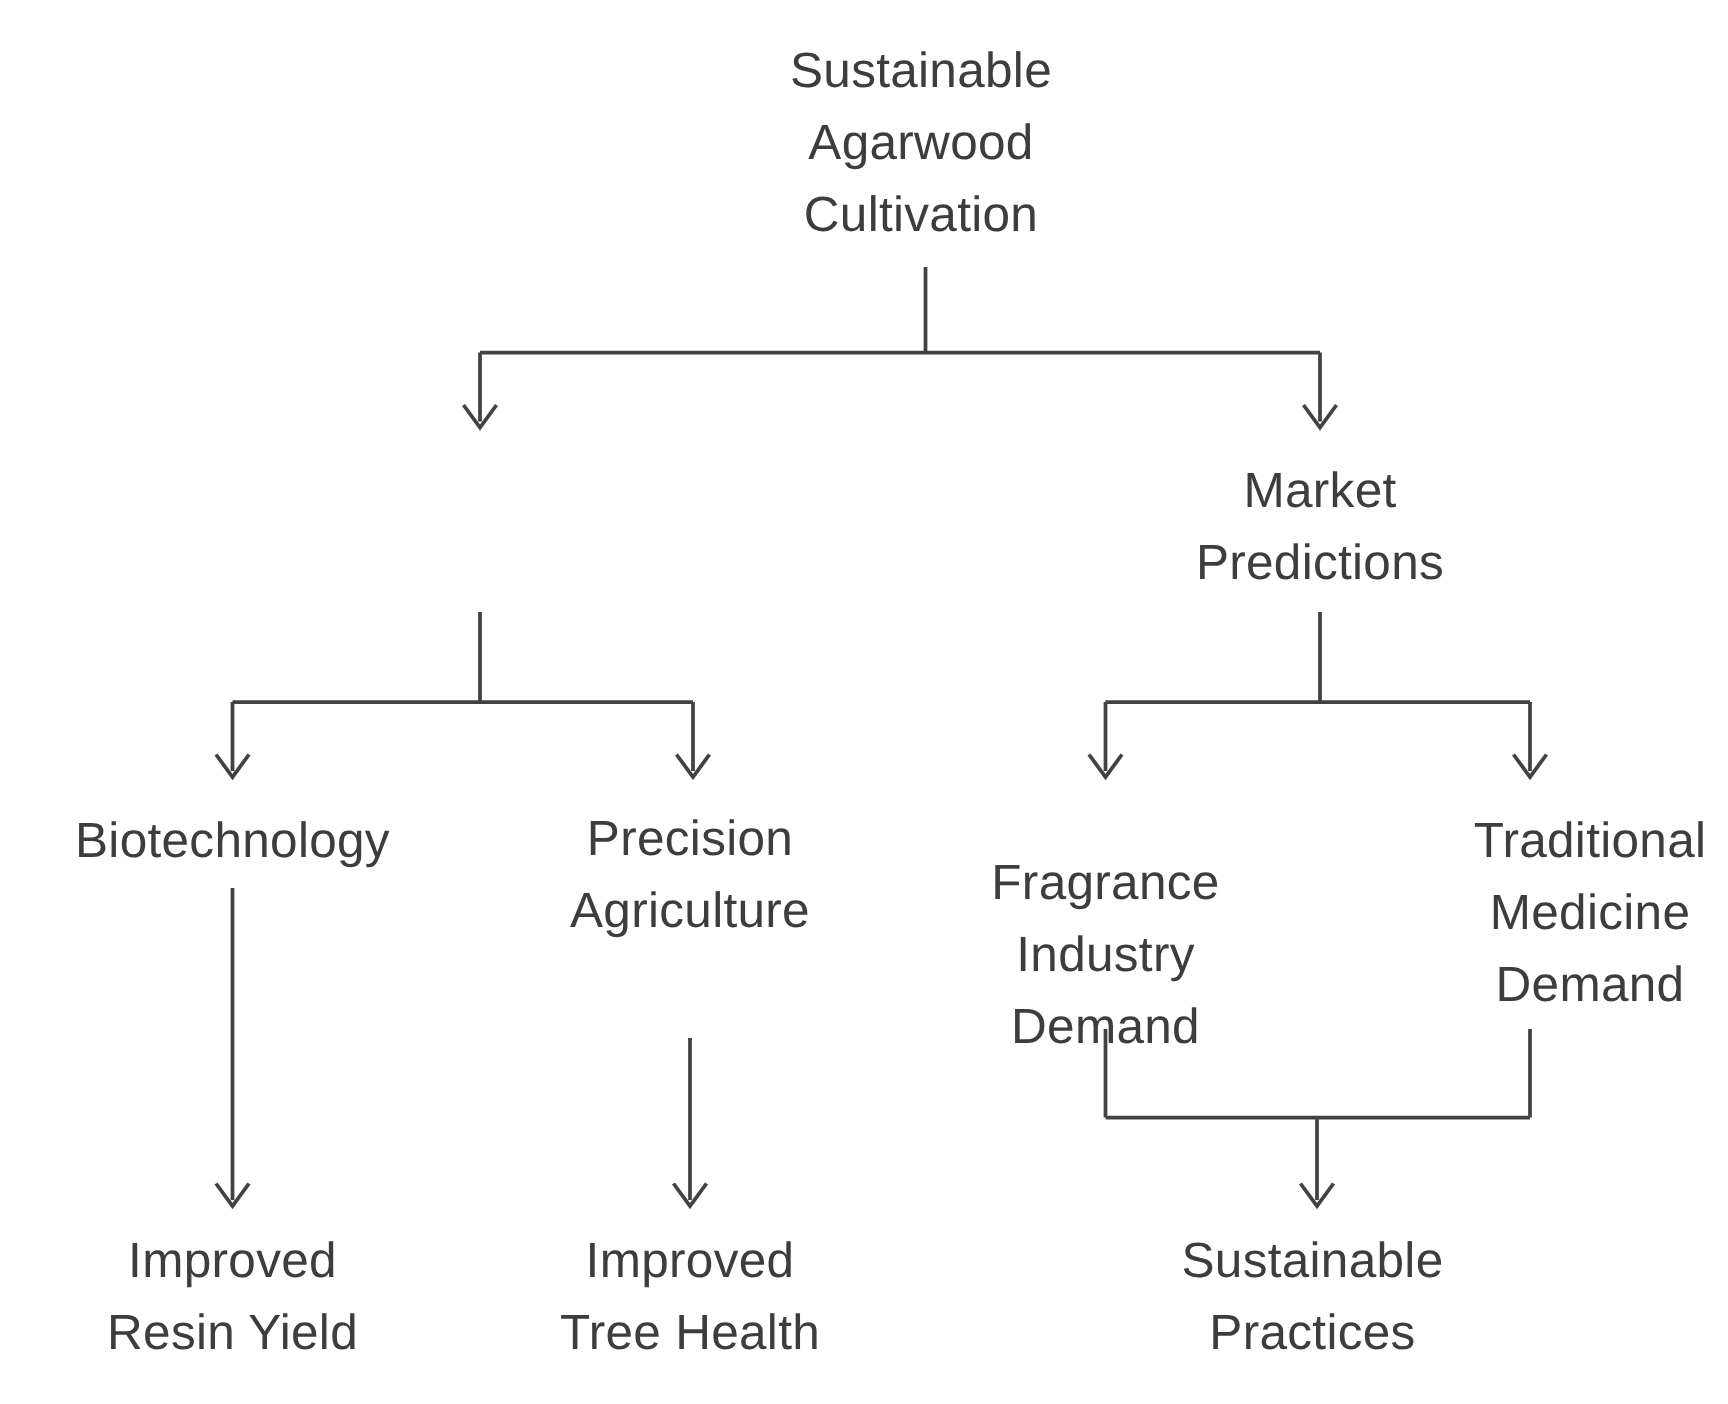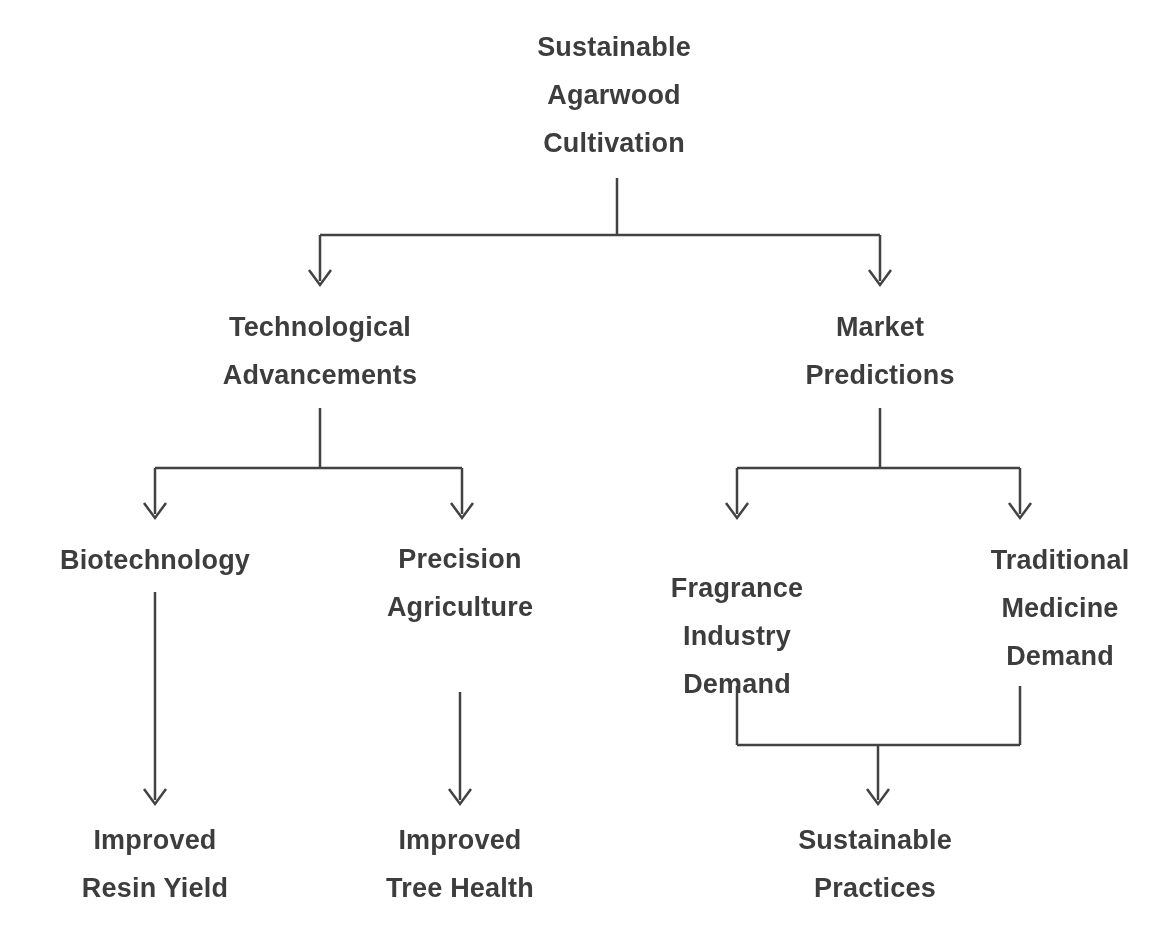--- a/index.html
+++ b/index.html
@@ -28,27 +28,26 @@
   }
   .edges path {
     stroke: var(--line-color);
     stroke-width: 2.5;
     fill: none;
     stroke-linecap: butt;
     stroke-linejoin: miter;
   }
   .node {
     position: absolute;
-    font-size: 27px;
+    font-size: 33px;
     line-height: 48px;
     color: var(--text-color);
     text-align: center;
     white-space: pre-line;
     letter-spacing: 0.2px;
-    font-weight: bold;
   }
 </style>
 </head>
 <body>
 
 <div class="canvas">
 
   <svg class="edges" viewBox="0 0 1152 936" xmlns="http://www.w3.org/2000/svg" aria-hidden="true">
 
     <path d="M617,178 V235 M320,235 H880 M320,235 V281 M880,235 V281"></path>
@@ -70,22 +69,20 @@
     <path d="M449,789 L460,804 L471,789"></path>
 
     <path d="M737,686 V745 M1020,686 V745 M737,745 H1020 M878,745 V800"></path>
     <path d="M867,789 L878,804 L889,789"></path>
   </svg>
 
   <div class="node" style="left:464px; top:23px;  width:300px;">Sustainable
 Agarwood
 Cultivation</div>
 
-  <div class="node" style="left:160px; top:303px; width:320px;">Technological
-Advancements</div>
 
   <div class="node" style="left:5px;   top:536px; width:300px;">Biotechnology</div>
 
   <div class="node" style="left:730px; top:303px; width:300px;">Market
 Predictions</div>
 
   <div class="node" style="left:330px; top:535px; width:260px;text-align:center;">Precision
 Agriculture</div>
 
   <div class="node" style="left:617px; top:564px; width:240px;">Fragrance

